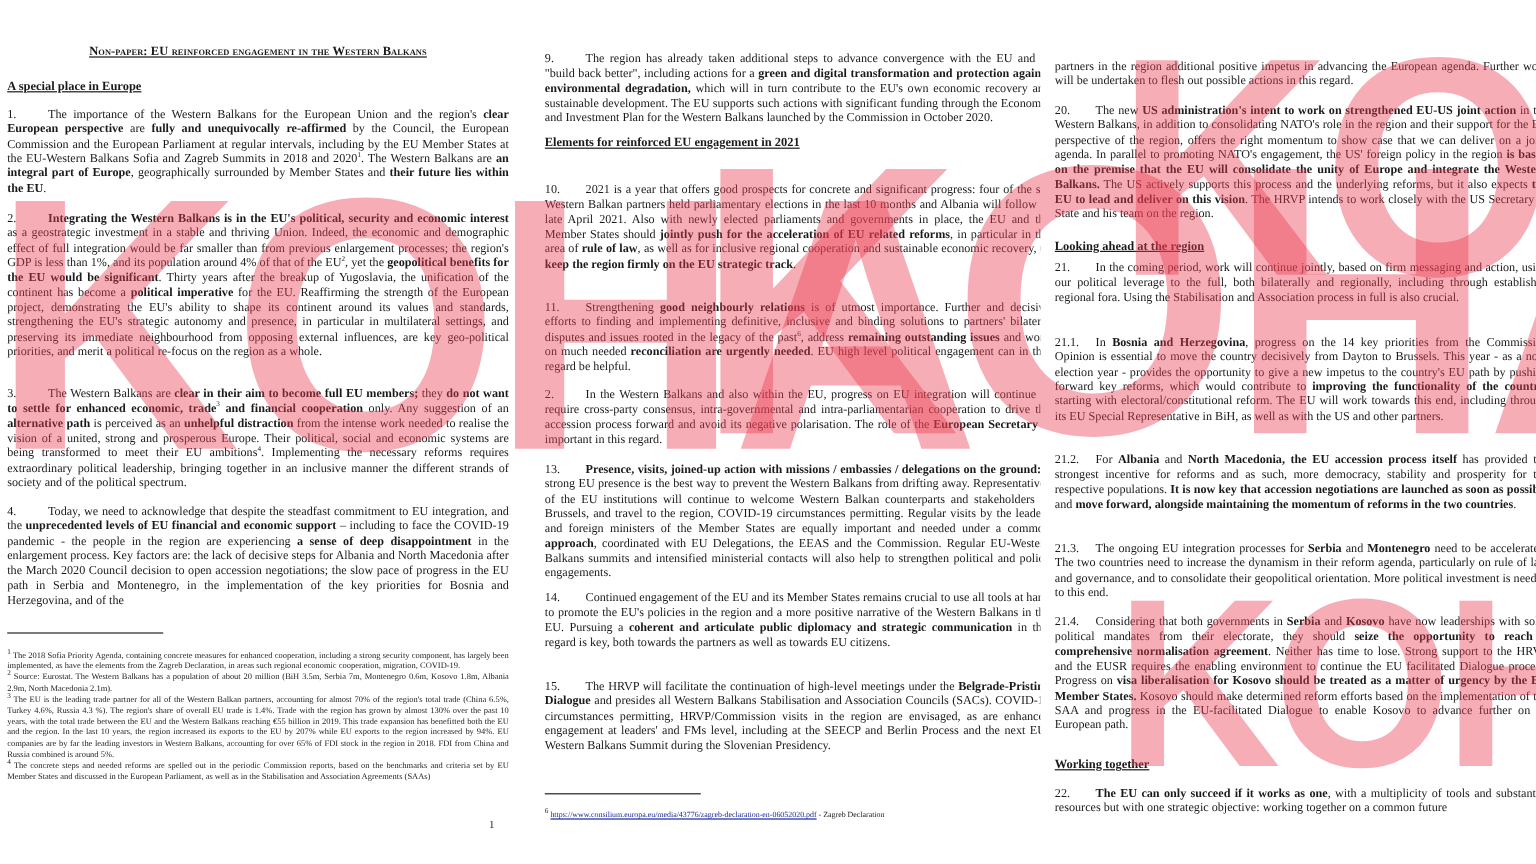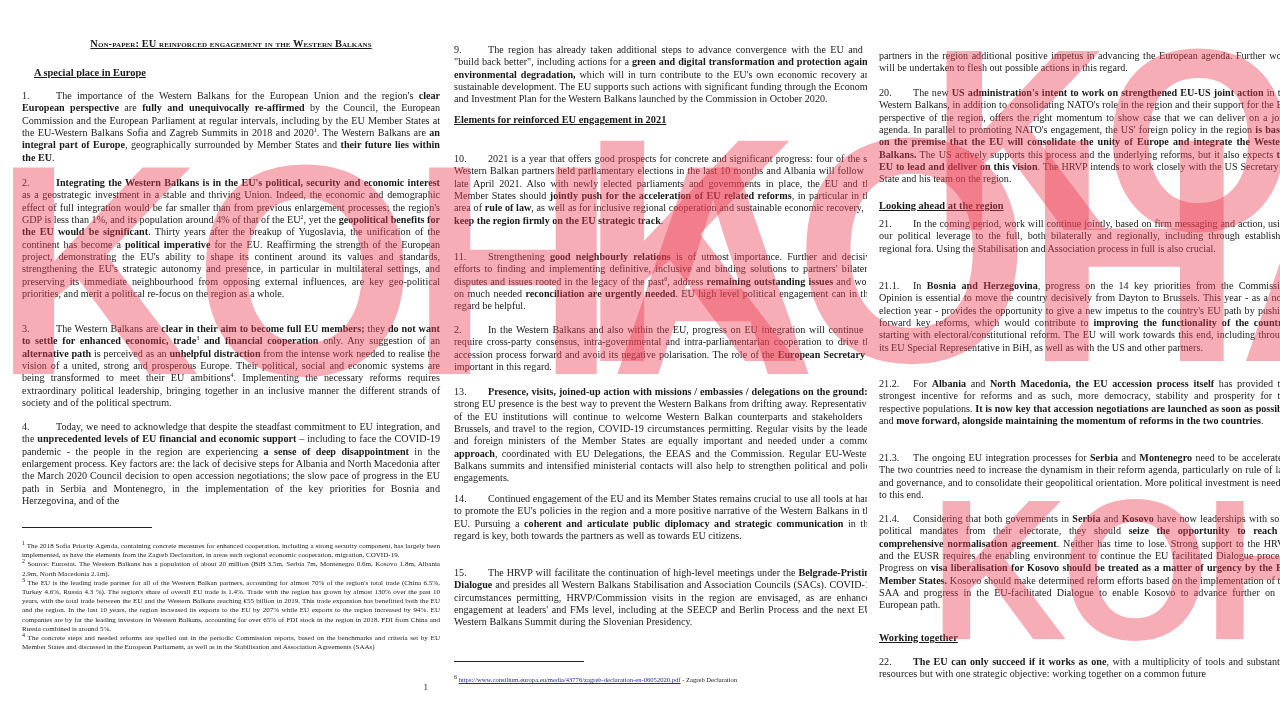--- a/index.html
+++ b/index.html
@@ -5,21 +5,21 @@
   html, body { margin:0; padding:0; }
   body {
     width:1280px; height:720px; overflow:hidden; position:relative;
     background:#ffffff;
     font-family:"Liberation Serif", "DejaVu Serif", serif;
     color:#1a1a1a;
   }
   .page {
     position:absolute; top:0; height:720px; overflow:hidden; background:#fff;
   }
-  #page1 { left:0; width:430px;margin-left:16px; }
+  #page1 { left:0; width:430px; }
   #page2 { left:443px; width:424px; }
   #page3 { left:870px; width:410px; }
   .inner { position:absolute; left:6px; right:6px; top:0; }
   #page2 .inner { left:11px; right:-8px; }
   #page3 .inner { left:9px; right:-10px; }
   .doc-title {
     position:absolute; top:38px; left:0; right:0; text-align:center;
     font-size:10.4px; font-weight:bold; text-decoration:underline;
     font-variant:small-caps; letter-spacing:0.1px;
   }
@@ -48,21 +48,21 @@
     white-space:nowrap;
   }
 </style>
 </head>
 <body>
 
 <div class="page" id="page1">
   <div class="inner">
     <div class="doc-title">Non-paper: EU reinforced engagement in the Western Balkans</div>
 
-    <div class="heading" style="top:67px;left:12px;">A special place in Europe</div>
+    <div class="heading" style="top:67px;left:0;">A special place in Europe</div>
 
     <div class="para" style="top:90px;">
       <span class="num">1.</span><span>The importance of the Western Balkans for the European Union and the region's </span><b>clear European perspective</b><span> are </span><b>fully and unequivocally re-affirmed</b><span> by the Council, the European Commission and the European Parliament at regular intervals, including by the EU Member States at the EU-Western Balkans Sofia and Zagreb Summits in 2018 and 2020</span><sup>1</sup><span>. The Western Balkans are </span><b>an integral part of Europe</b><span>, geographically surrounded by Member States and </span><b>their future lies within the EU</b><span>.</span>
     </div>
 
     <div class="para" style="top:177px;">
       <span class="num">2.</span><b>Integrating the Western Balkans is in the EU's political, security and economic interest</b><span> as a geostrategic investment in a stable and thriving Union. Indeed, the economic and demographic effect of full integration would be far smaller than from previous enlargement processes; the region's GDP is less than 1%, and its population around 4% of that of the EU</span><sup>2</sup><span>, yet the </span><b>geopolitical benefits for the EU would be significant</b><span>. Thirty years after the breakup of Yugoslavia, the unification of the continent has become a </span><b>political imperative</b><span> for the EU. Reaffirming the strength of the European project, demonstrating the EU's ability to shape its continent around its values and standards, strengthening the EU's strategic autonomy and presence, in particular in multilateral settings, and preserving its immediate neighbourhood from opposing external influences, are key geo-political priorities, and merit a political re-focus on the region as a whole.</span>
     </div>
 
     <div class="para" style="top:323px;">

